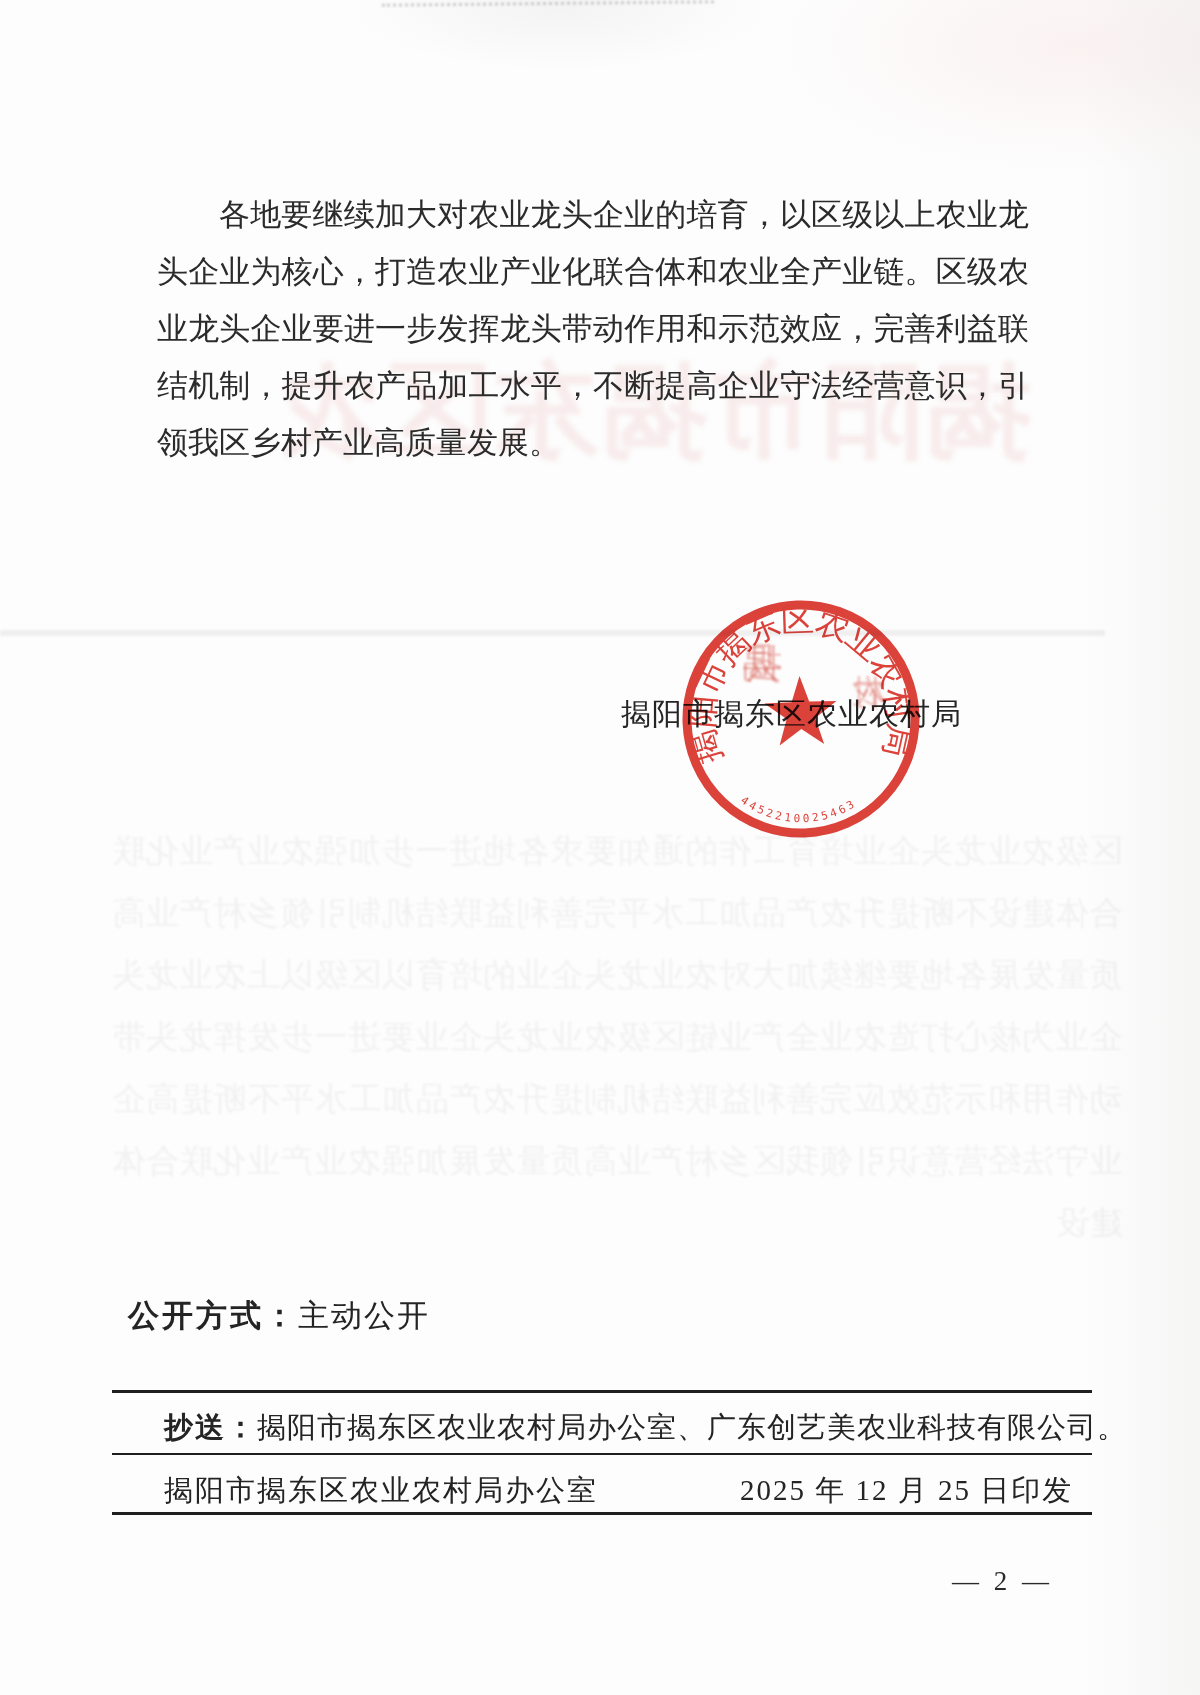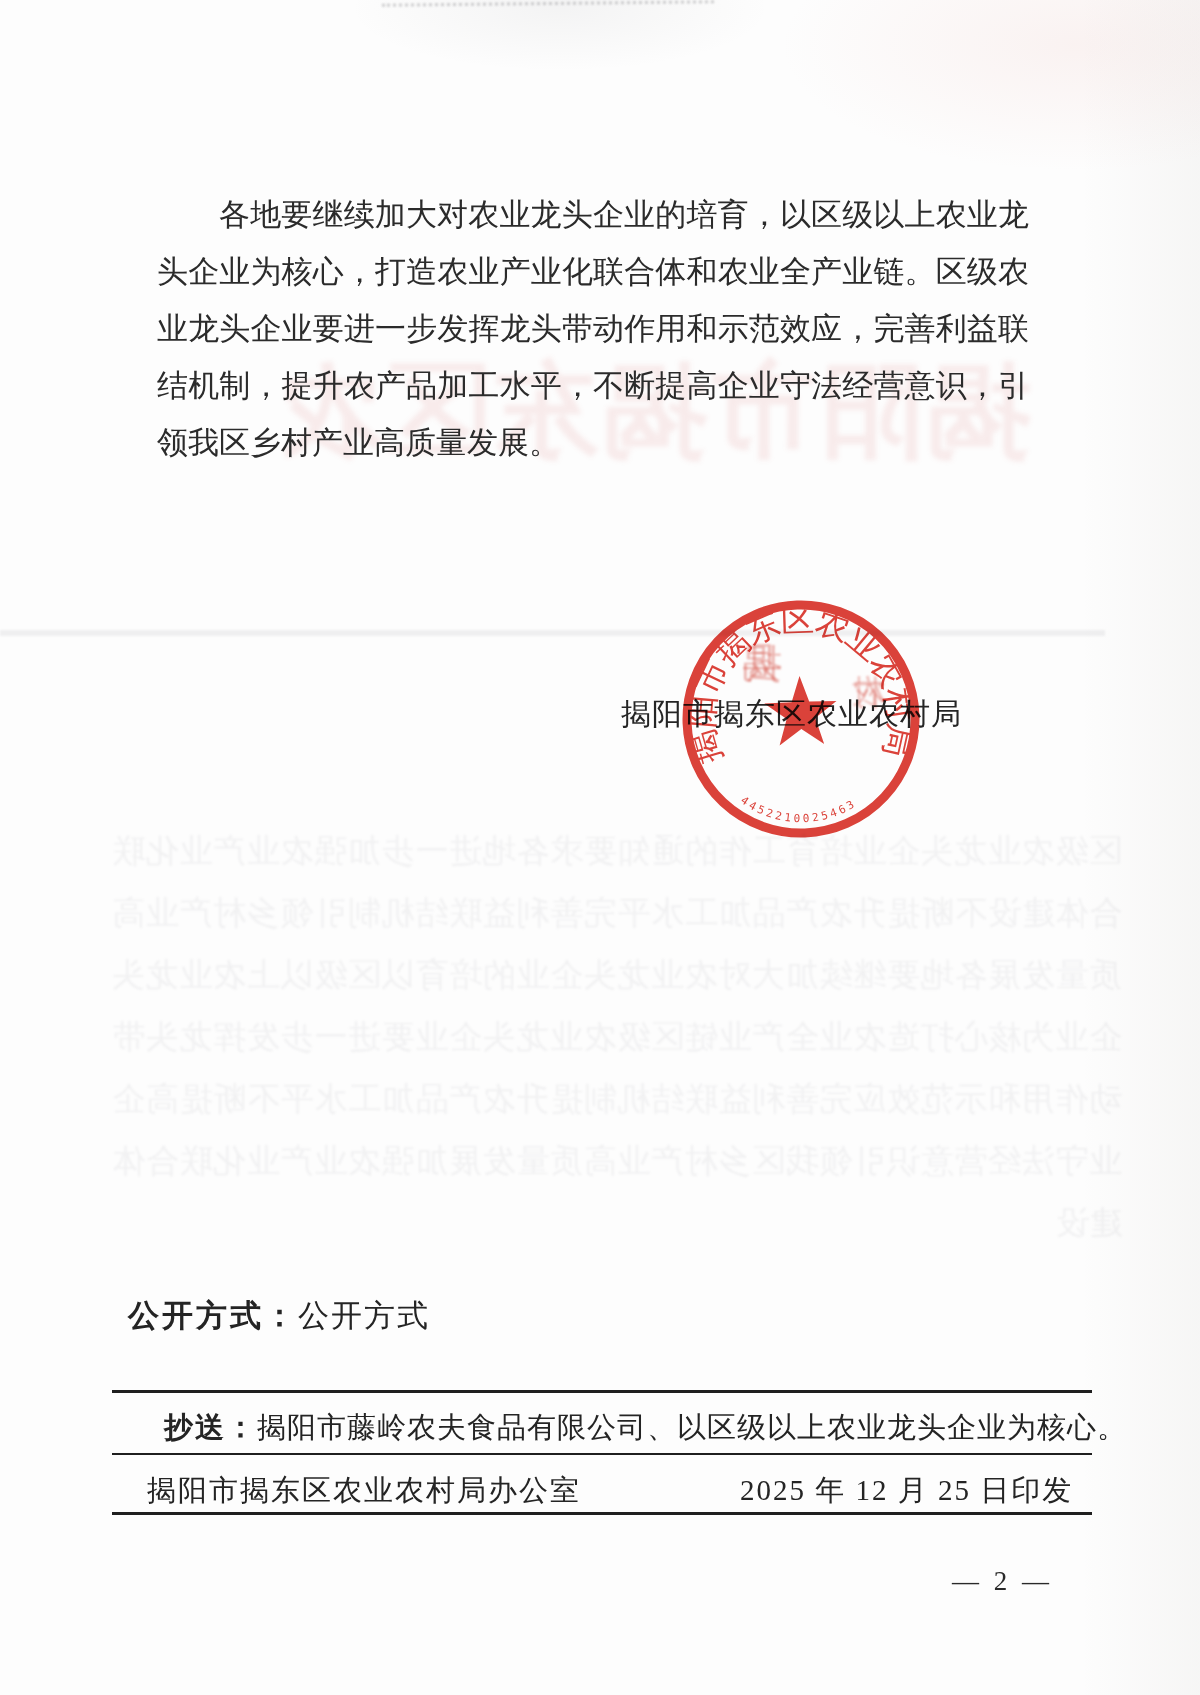--- a/index.html
+++ b/index.html
@@ -97,21 +97,21 @@
   .rule{position:absolute;left:112px;width:980px;background:#1f1f1f;}
   .rule.r1{top:1390px;height:3px;}
   .rule.r2{top:1453px;height:2px;}
   .rule.r3{top:1512px;height:3px;}
   .cc-line{
     position:absolute;left:164px;top:1408px;width:920px;
     font-size:29px;letter-spacing:1px;color:#242424;white-space:nowrap;
   }
   .cc-line .lbl{font-weight:bold;letter-spacing:2px;margin-top:48px;}
   .office-line{
-    position:absolute;left:147px;top:1471px;
+    position:absolute;left:164px;top:1471px;
     font-size:29px;letter-spacing:2px;color:#242424;white-space:nowrap;
   }
   .print-date{
     position:absolute;left:740px;top:1471px;
     font-size:29px;letter-spacing:2px;color:#242424;white-space:nowrap;text-align:right;
   }
   .page-num{
     position:absolute;left:952px;top:1566px;
     font-size:27px;letter-spacing:4px;color:#2a2a2a;white-space:nowrap;
   }
@@ -143,26 +143,26 @@
       </text>
       <text font-family="DejaVu Sans Mono, monospace" font-size="11" fill="#d8281e" letter-spacing="3">
         <textPath href="#codePath" startOffset="30">4452210025463</textPath>
       </text>
     </svg>
   </div>
   <div class="seal-bleed a">揭县</div>
   <div class="seal-bleed b">农村</div>
 
   <div class="disclosure">
-    <span class="lbl">公开方式：</span><span>公开方式</span>
+    <span class="lbl">公开方式：</span><span>主动公开</span>
   </div>
 
   <div class="rule r1"></div>
   <div class="cc-line">
-    <span class="lbl">抄送：</span><span>揭阳市藤岭农夫食品有限公司、以区级以上农业龙头企业为核心。</span>
+    <span class="lbl">抄送：</span><span>揭阳市揭东区农业农村局办公室、广东创艺美农业科技有限公司。</span>
   </div>
   <div class="rule r2"></div>
   <div class="office-line">揭阳市揭东区农业农村局办公室</div>
   <div class="print-date">2025 年 12 月 25 日印发</div>
   <div class="rule r3"></div>
 
   <div class="page-num">— 2 —</div>
 
 </div>
 

